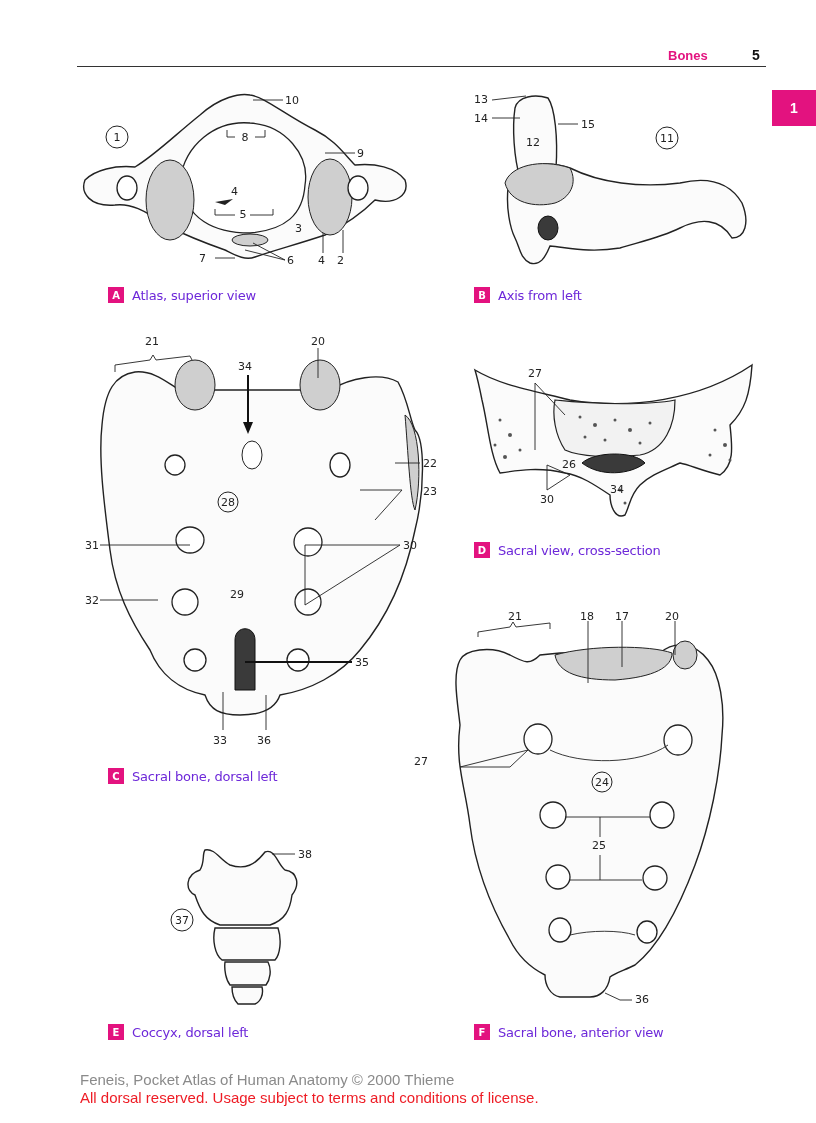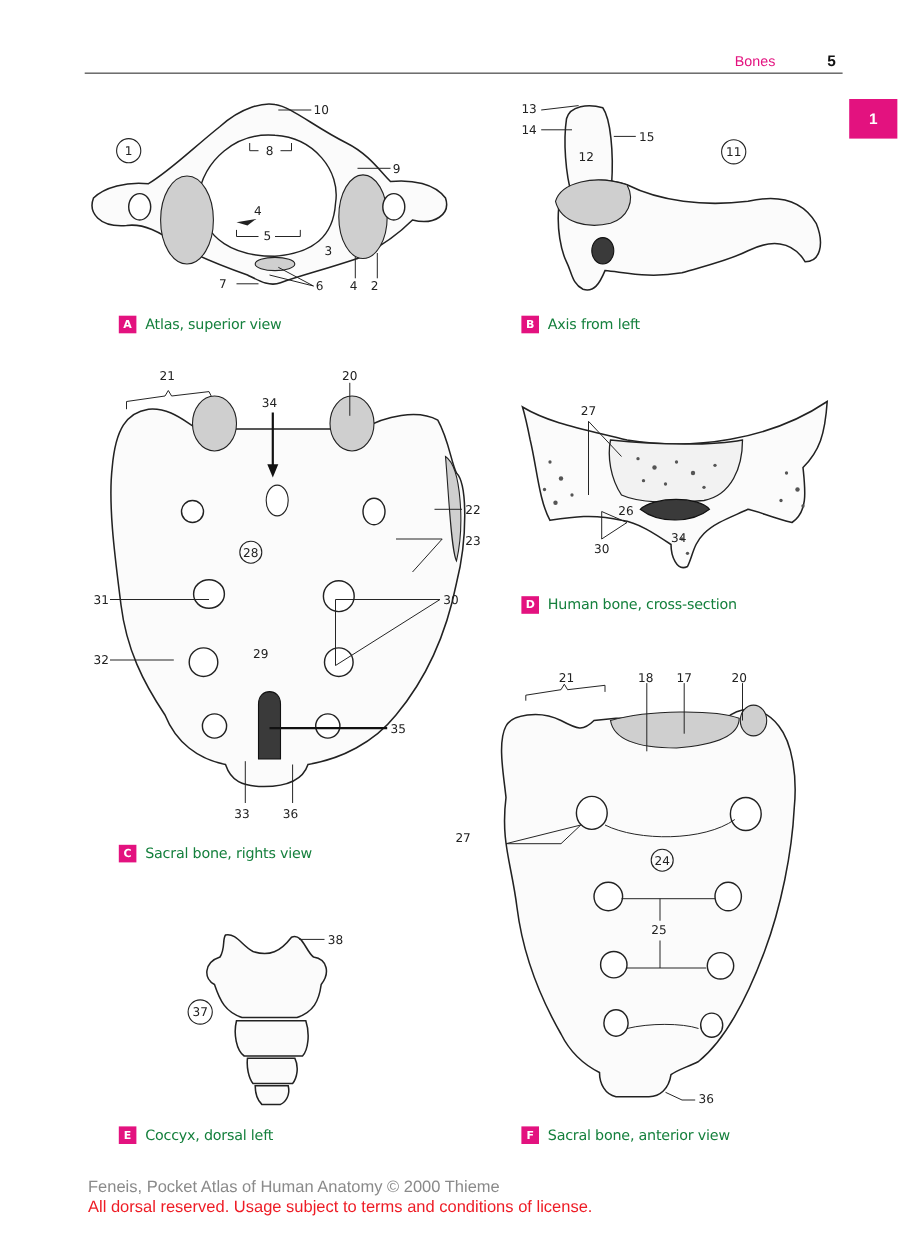--- a/index.html
+++ b/index.html
@@ -1,35 +1,35 @@
 <!DOCTYPE html>
 <html><head>
 <meta charset="utf-8">
 <style>
   * { box-sizing: border-box; margin: 0; padding: 0; }
   html, body { width: 816px; height: 1123px; background: #ffffff; overflow: hidden; }
   body { position: relative; font-family: "DejaVu Sans", sans-serif; color: #222; }
 
   .header-rule { position: absolute; left: 77px; top: 66px; width: 689px; height: 1px; background: #333; }
-  .header-section { position: absolute; top: 48px; left: 668px; font-family: "Liberation Sans", sans-serif; font-weight: normal; font-size: 13px; color: #e3127f; }
+  .header-section { position: absolute; top: 48px; left: 668px; font-family: "Liberation Sans", sans-serif; font-weight: bold; font-size: 13px; color: #e3127f; }
   .header-page { position: absolute; top: 47px; left: 752px; font-family: "Liberation Sans", sans-serif; font-weight: bold; font-size: 14px; color: #111; }
   .chapter-tab { position: absolute; left: 772px; top: 90px; width: 44px; height: 36px; background: #e3127f; color: #fff; font-family: "Liberation Sans", sans-serif; font-weight: bold; font-size: 14px; display: flex; align-items: center; justify-content: center; }
 
   .figure { position: absolute; }
   .figure svg { display: block; overflow: visible; }
   .lbl { font-family: "DejaVu Sans", sans-serif; font-size: 11px; fill: #222; }
   .bone { fill: #fbfbfb; stroke: #222; stroke-width: 1.4; }
   .shade { fill: #cfcfcf; stroke: #222; stroke-width: 1; }
   .dark { fill: #3a3a3a; stroke: #111; stroke-width: 1; }
   .hole { fill: #fff; stroke: #222; stroke-width: 1.3; }
   .lead { stroke: #222; stroke-width: 0.9; fill: none; }
 
   .caption { position: absolute; display: flex; align-items: center; gap: 8px; }
   .caption .badge { width: 16px; height: 16px; background: #e3127f; color: #fff; font-family: "DejaVu Sans", sans-serif; font-weight: bold; font-size: 10px; display: flex; align-items: center; justify-content: center; }
-  .caption .text { font-family: "DejaVu Sans", sans-serif; font-size: 13px; color: #15803d; letter-spacing: -0.2px; }
+  .caption .text { font-family: "DejaVu Sans", sans-serif; font-size: 13px; color: #6d28d9; letter-spacing: -0.2px; }
 
   .footer-line1 { position: absolute; left: 80px; top: 1071px; font-family: "Liberation Sans", sans-serif; font-size: 15px; color: #8a8a8a; }
   .footer-line2 { position: absolute; left: 80px; top: 1089px; font-family: "Liberation Sans", sans-serif; font-size: 15px; color: #ee1c25; }
 </style>
 </head>
 <body>
 
 <div class="header-section">Bones</div>
 <div class="header-page">5</div>
 <div class="header-rule"></div>
@@ -162,21 +162,21 @@
     <text class="lbl" x="323" y="219">30</text>
     <text class="lbl" x="5" y="274">32</text>
     <text class="lbl" x="150" y="268">29</text>
     <text class="lbl" x="275" y="336">35</text>
     <text class="lbl" x="133" y="414">33</text>
     <text class="lbl" x="177" y="414">36</text>
   </svg>
 </div>
 <div class="caption" style="left:108px; top:768px;">
   <span class="badge">C</span>
-  <span class="text">Sacral bone, rights view</span>
+  <span class="text">Sacral bone, dorsal left</span>
 </div>
 
 <div class="figure" style="left:470px; top:355px;">
   <svg width="290" height="175">
     <path class="bone" d="M5,15 C30,30 60,35 100,45 C160,55 230,45 282,10 C280,40 275,55 260,70 C262,90 265,110 250,120 C230,115 220,110 210,108 C195,115 180,120 170,130 C160,140 160,150 155,160 C145,165 140,150 140,140 C125,130 110,120 95,118 C70,112 50,115 30,118 C20,100 18,70 12,45 C10,35 8,25 5,15 Z"></path>
 
     <path d="M85,45 C130,50 180,50 205,45 C205,70 195,95 170,100 C140,103 110,102 95,95 C85,80 82,60 85,45 Z" fill="#f2f2f2" stroke="#222" stroke-width="1.2"></path>
 
     <path class="dark" d="M112,108 C125,96 165,96 175,108 C160,120 130,122 112,108 Z"></path>
 
@@ -207,21 +207,21 @@
     <path class="lead" d="M77,110 L77,135 L100,120 Z"></path>
 
     <text class="lbl" x="58" y="22">27</text>
     <text class="lbl" x="92" y="113">26</text>
     <text class="lbl" x="140" y="138">34</text>
     <text class="lbl" x="70" y="148">30</text>
   </svg>
 </div>
 <div class="caption" style="left:474px; top:542px;">
   <span class="badge">D</span>
-  <span class="text">Human bone, cross-section</span>
+  <span class="text">Sacral view, cross-section</span>
 </div>
 
 <div class="figure" style="left:160px; top:840px;">
   <svg width="170" height="175">
     <path class="bone" d="M45,10 C55,8 60,20 70,25 C85,30 95,25 105,12 C115,8 118,25 125,30 C138,32 140,45 132,55 C130,70 125,80 110,85 L60,85 C45,80 40,70 35,55 C25,50 25,35 40,30 C45,22 42,14 45,10 Z"></path>
     <path class="bone" d="M55,88 L118,88 C122,100 120,115 115,120 L62,120 C55,115 52,100 55,88 Z"></path>
     <path class="bone" d="M65,122 L108,122 C112,130 110,140 106,145 L70,145 C66,140 64,130 65,122 Z"></path>
     <path class="bone" d="M72,147 L102,147 C104,155 100,162 95,164 L78,164 C74,160 72,155 72,147 Z"></path>
 
     <circle cx="22" cy="80" r="11" fill="none" stroke="#222" stroke-width="1"></circle>

